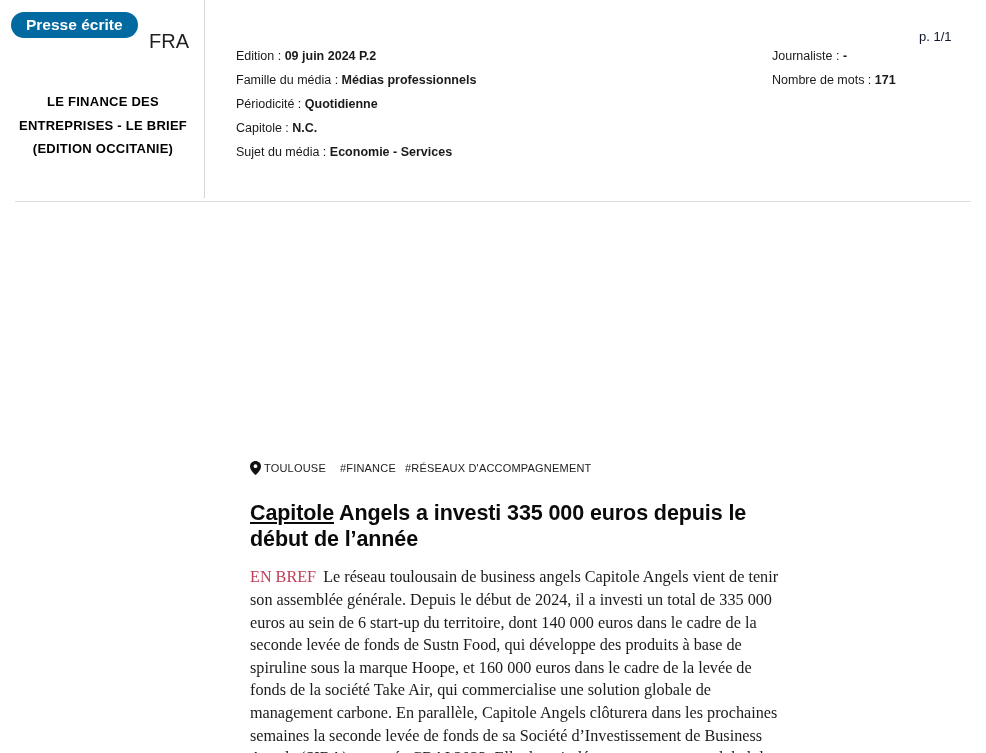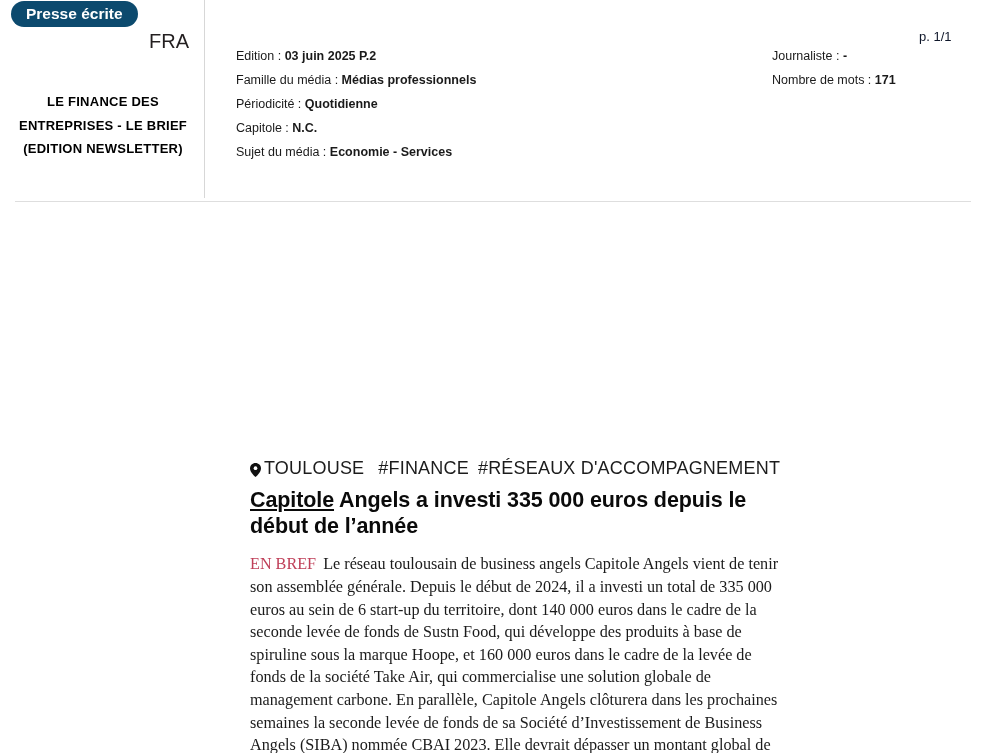--- a/index.html
+++ b/index.html
@@ -40,25 +40,25 @@
     top: 201px;
     width: 956px;
     height: 1px;
     background: #dedede;
   }
 
   
   #media-type-badge {
     position: absolute;
     left: 11px;
-    top: 1px;
+    top: 12px;
     height: 26px;
     padding: 0 15px;
     border-radius: 13px;
-    background: #0c4a6e;
+    background: #0369a1;
     color: #ffffff;
     font-size: 15.5px;
     font-weight: bold;
     line-height: 26px;
     white-space: nowrap;
     box-sizing: border-box;
   }
 
   #country-code {
     position: absolute;
@@ -120,38 +120,38 @@
   #article {
     position: absolute;
     left: 250px;
     top: 460px;
     width: 530px;
   }
 
   #article-tagline {
     display: flex;
     align-items: center;
-    font-size: 18px;
+    font-size: 11px;
     letter-spacing: 0.2px;
     color: #1c1c1c;
     height: 16px;
     white-space: nowrap;
   }
   #pin-icon {
     display: inline-block;
     width: 11px;
     height: 14px;
     margin-right: 3px;
     flex: none;
   }
   #article-location { margin-right: 14px; }
   .article-tag { margin-right: 9px; }
 
   #article-headline {
-    margin-top: 11px;
+    margin-top: 24px;
     font-size: 21.5px;
     font-weight: bold;
     line-height: 26px;
     color: #0a0a0a;
     letter-spacing: -0.1px;
   }
   #headline-link {
     text-decoration: underline;
     text-underline-offset: 2px;
   }
@@ -178,29 +178,29 @@
   <div id="header-vrule"></div>
   <div id="header-hrule"></div>
 
   <div id="media-type-badge">Presse écrite</div>
 
   <div id="country-code">FRA</div>
 
   <div id="source-name">
     <span class="src-line">LE FINANCE DES</span>
     <span class="src-line">ENTREPRISES - LE BRIEF</span>
-    <span class="src-line">(EDITION NEWSLETTER)</span>
+    <span class="src-line">(EDITION OCCITANIE)</span>
   </div>
 
   <div id="page-indicator">p. 1/1</div>
 
   <div id="meta-left">
     <div class="meta-row">
       <span class="meta-label">Edition :</span>
-      <span class="meta-value">03 juin 2025 P.2</span>
+      <span class="meta-value">09 juin 2024 P.2</span>
     </div>
     <div class="meta-row">
       <span class="meta-label">Famille du média :</span>
       <span class="meta-value">Médias professionnels</span>
     </div>
     <div class="meta-row">
       <span class="meta-label">Périodicité :</span>
       <span class="meta-value">Quotidienne</span>
     </div>
     <div class="meta-row">

